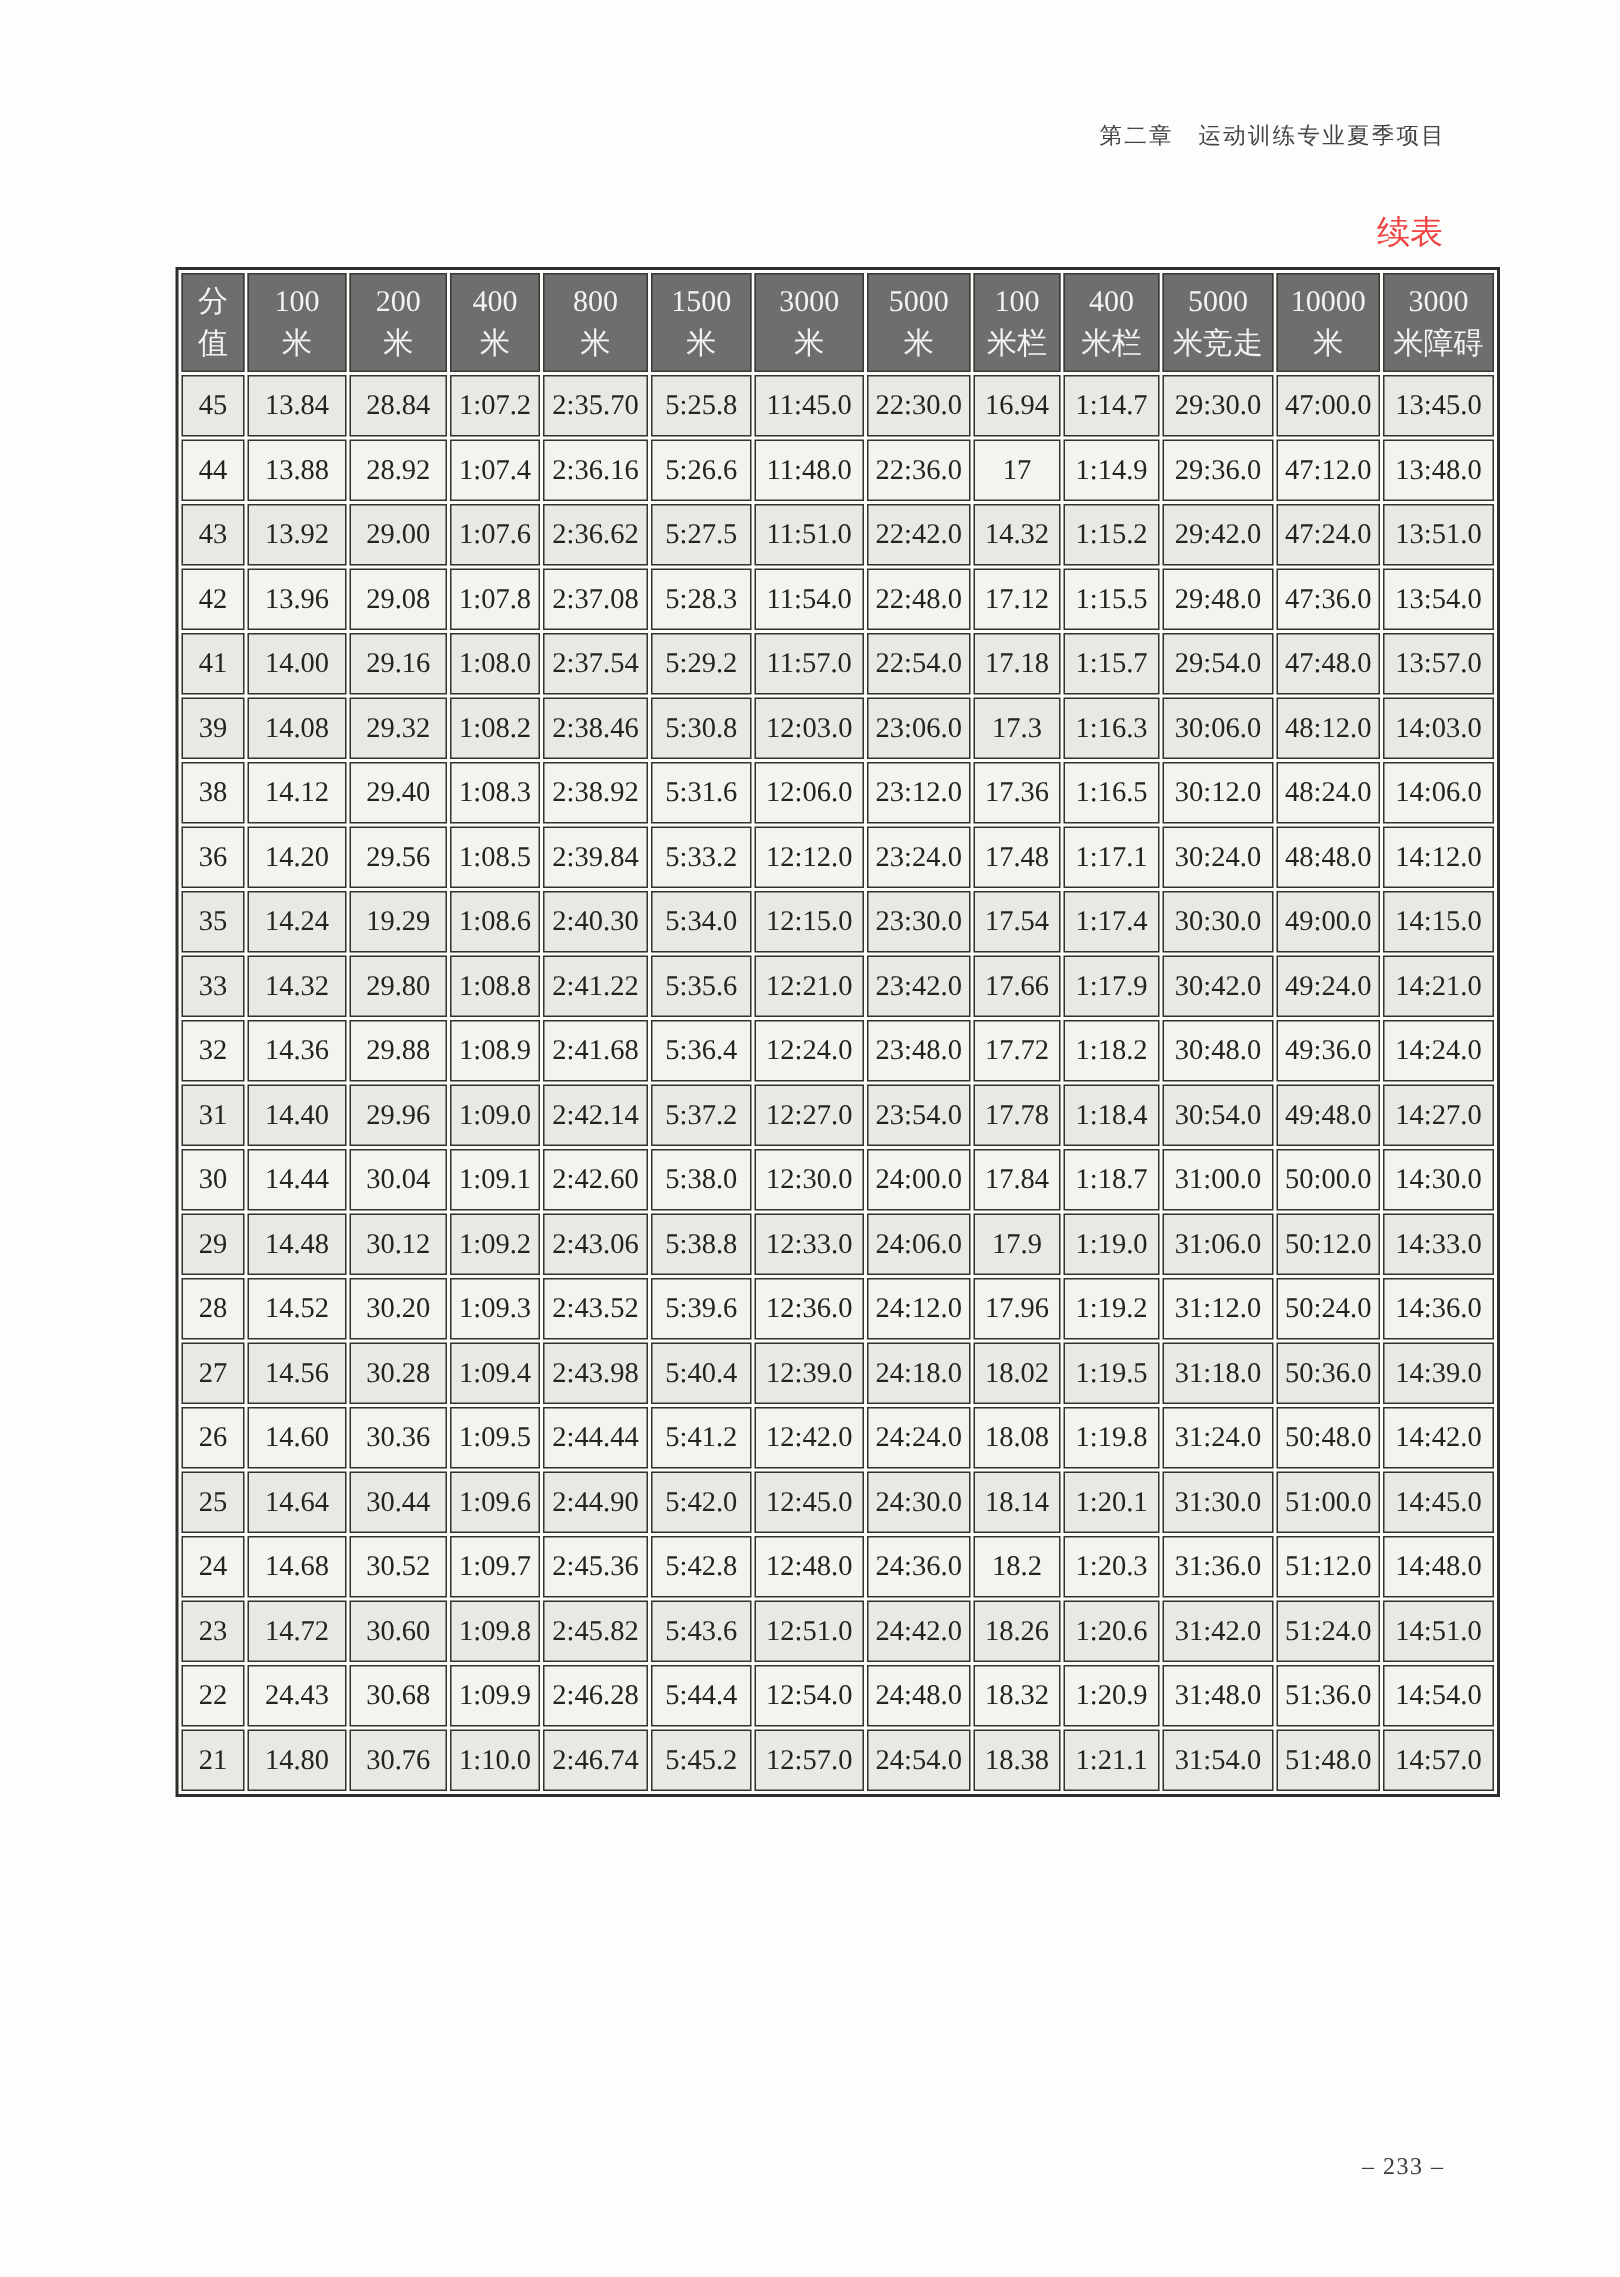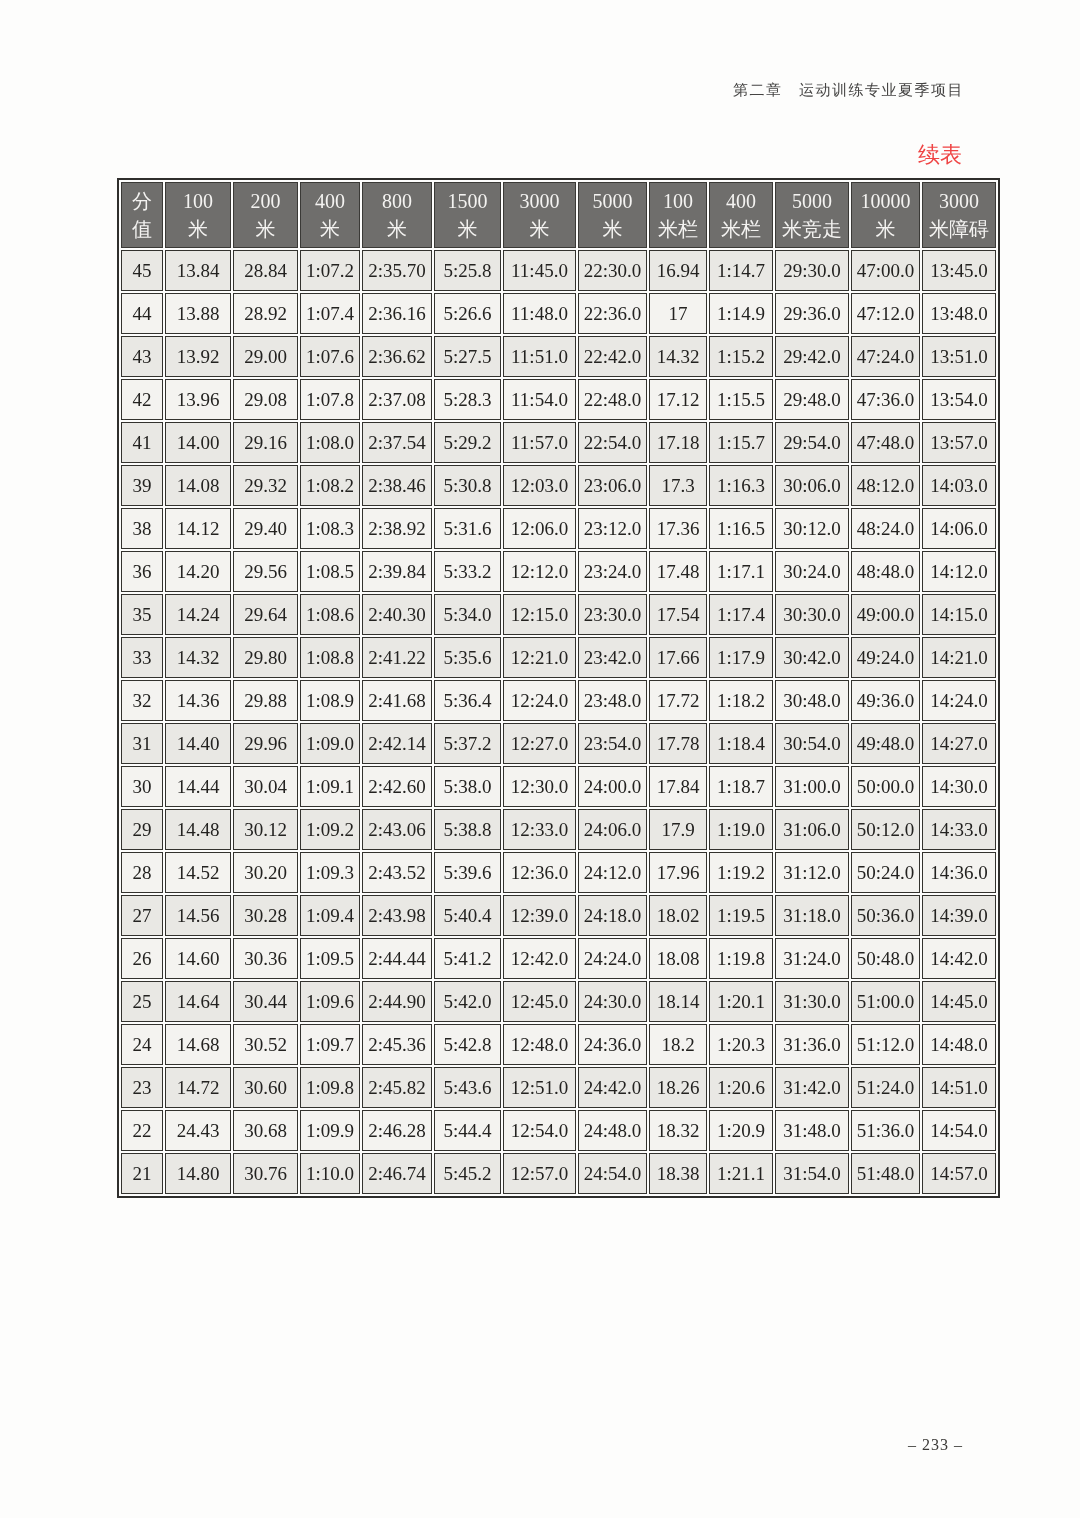--- a/index.html
+++ b/index.html
@@ -285,21 +285,21 @@
           <td>23:24.0</td>
           <td>17.48</td>
           <td>1:17.1</td>
           <td>30:24.0</td>
           <td>48:48.0</td>
           <td>14:12.0</td>
         </tr>
         <tr class="odd">
           <td>35</td>
           <td>14.24</td>
-          <td>29.64</td>
+          <td>19.29</td>
           <td>1:08.6</td>
           <td>2:40.30</td>
           <td>5:34.0</td>
           <td>12:15.0</td>
           <td>23:30.0</td>
           <td>17.54</td>
           <td>1:17.4</td>
           <td>30:30.0</td>
           <td>49:00.0</td>
           <td>14:15.0</td>

